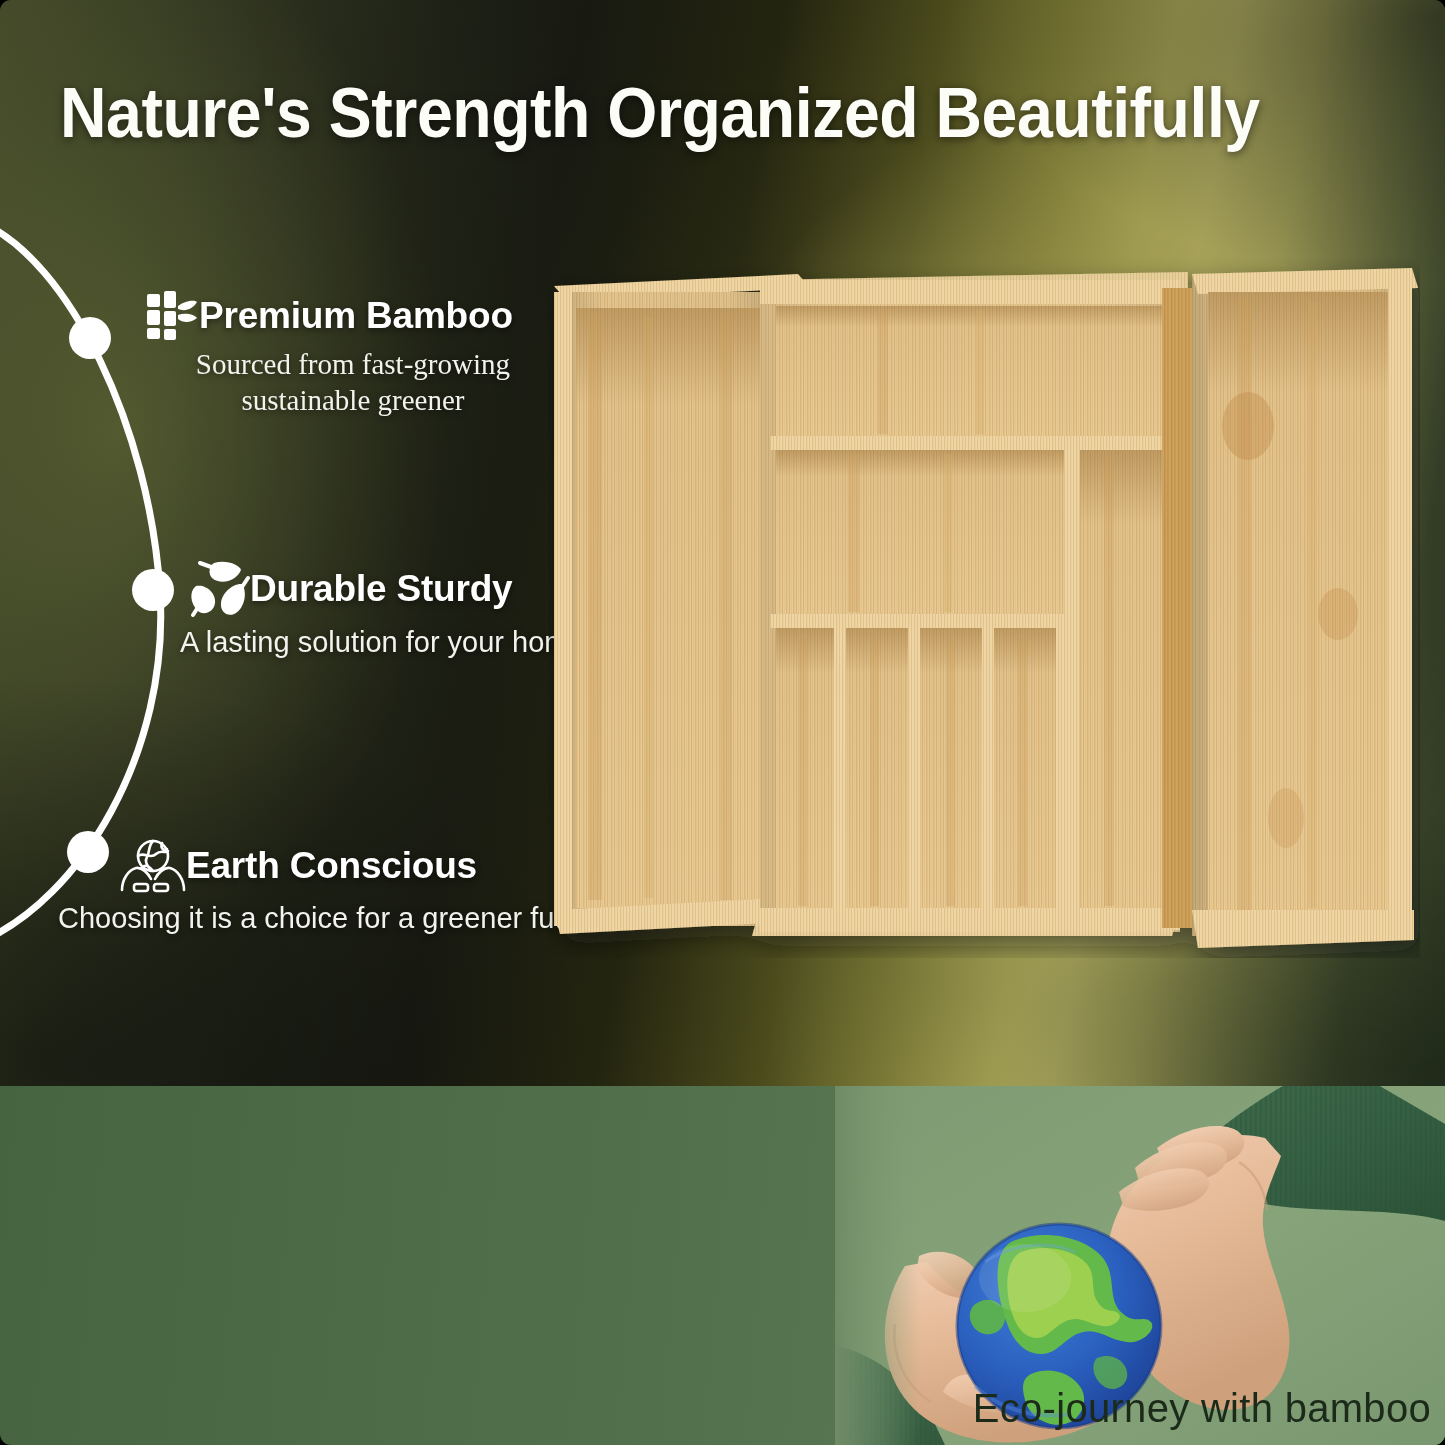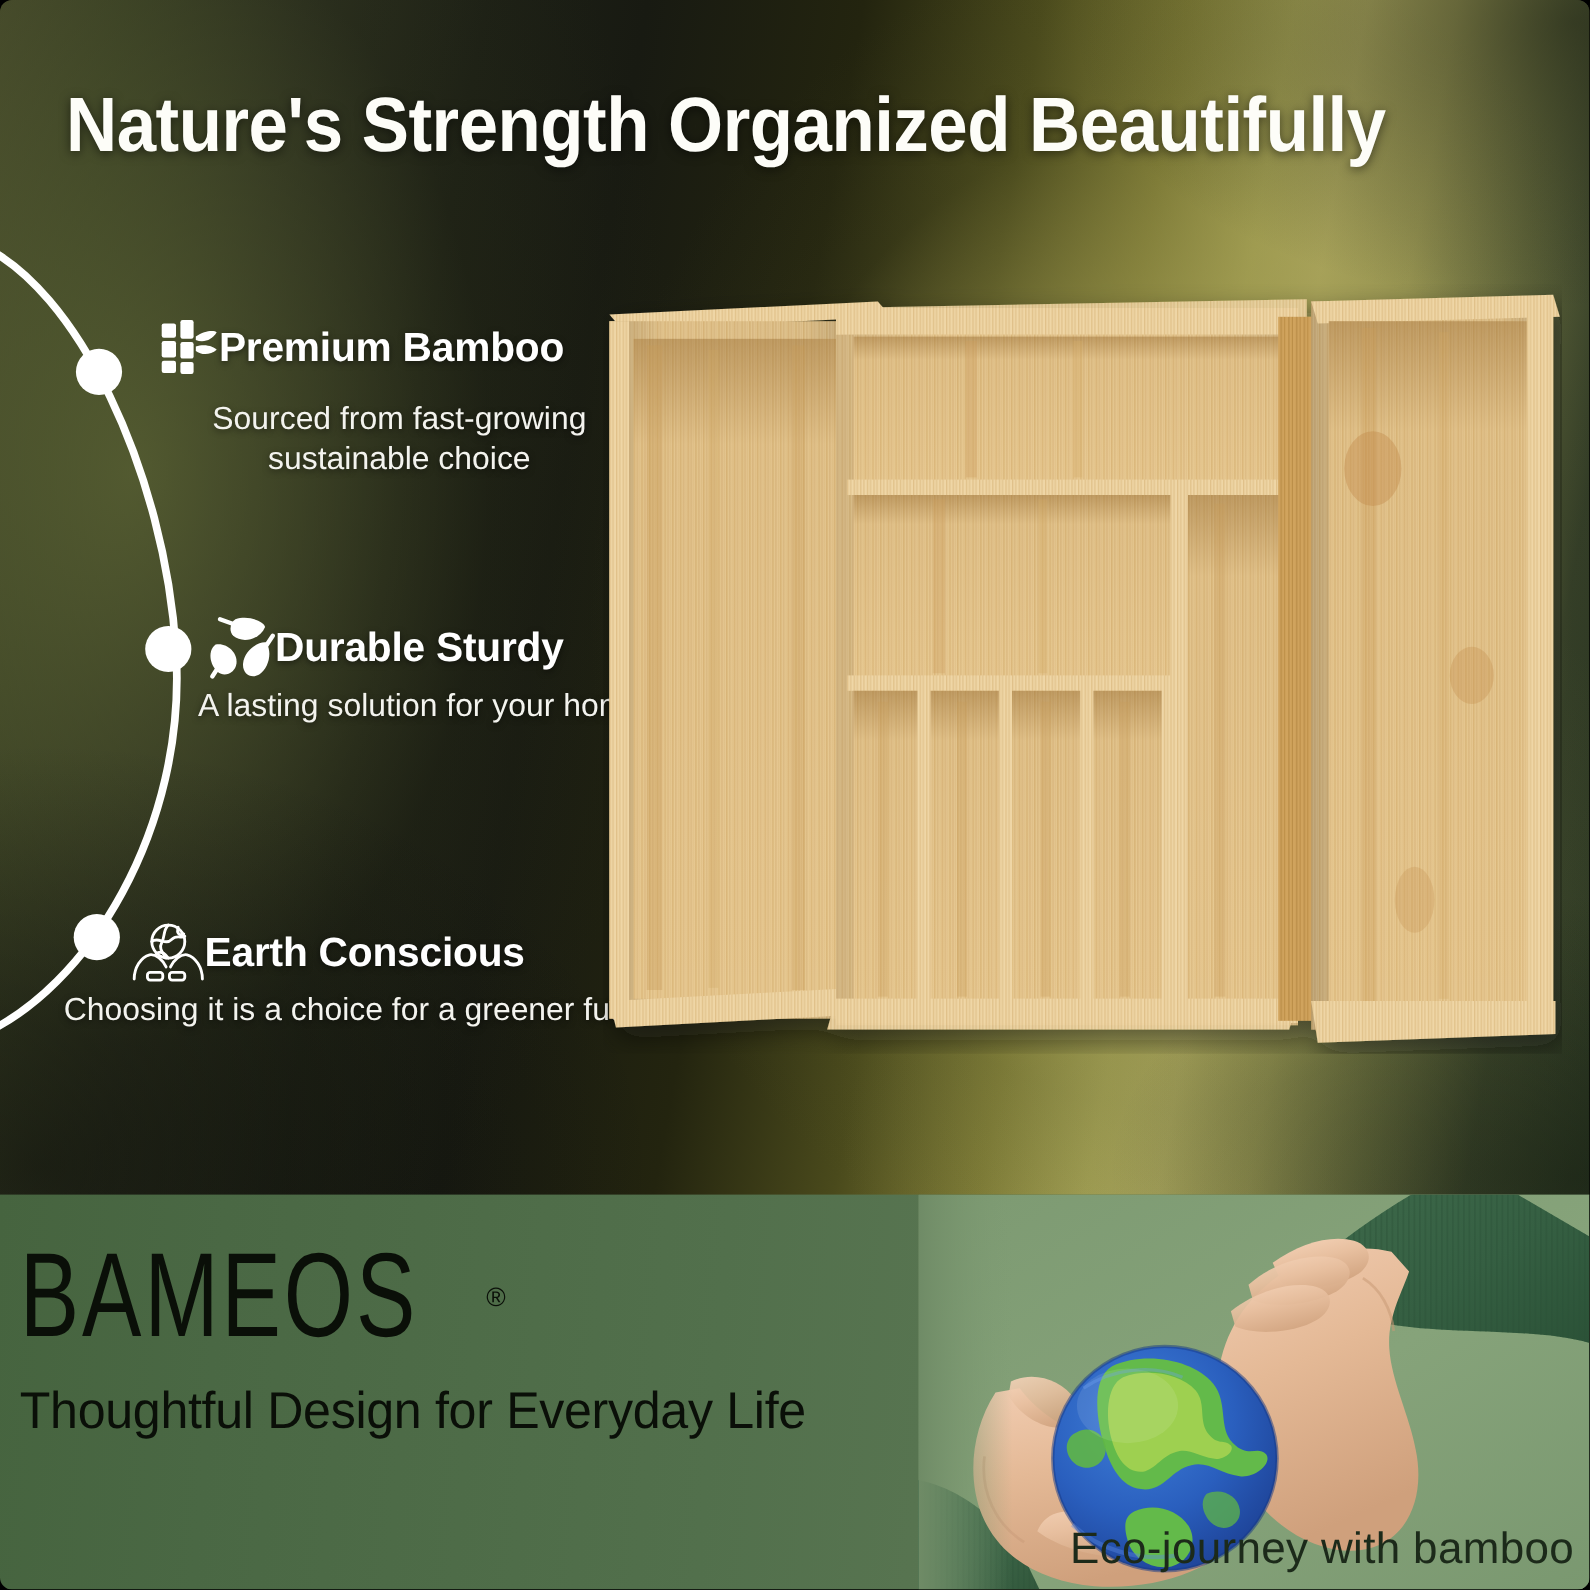--- a/index.html
+++ b/index.html
@@ -104,21 +104,21 @@
   .feature-desc {
     font-size: 29px;
     font-weight: normal;
     color: #f3f3ee;
     line-height: 1.25;
     text-shadow: 0 2px 6px rgba(0,0,0,0.5);
     white-space: nowrap;
   }
 
   #feature-0 { left: 145px; top: 290px; }
-  #feature-0 .feature-desc { text-align: center; margin-top: 21px; padding-left: 48px; }
+  #feature-0 .feature-desc { text-align: center; margin-top: 4px; padding-left: 48px; font-family: Liberation Serif, serif; }
 
   #feature-1 { left: 188px; top: 560px; }
   #feature-1 .feature-desc { text-align: center; margin-top: 6px; padding-left: 0px; margin-left: -8px; }
 
   #feature-2 { left: 120px; top: 838px; }
   #feature-2 .feature-desc { text-align: center; margin-top: 6px; margin-left: -62px; }
 
   
   #product {
     position: absolute;
@@ -219,21 +219,21 @@
             <rect x="19" y="21" width="12" height="15" rx="2"></rect>
             <rect x="19" y="39" width="12" height="11" rx="2"></rect>
             <path d="M33 16 C41 10, 50 10, 52 12 C48 19, 40 22, 33 19 Z"></path>
             <path d="M33 25 C41 22, 50 25, 52 28 C46 33, 38 33, 33 29 Z"></path>
           </g>
         </svg>
         <span class="feature-title">Premium Bamboo</span>
       </div>
       <div class="feature-desc">
         <div>Sourced from fast-growing</div>
-        <div>sustainable choice</div>
+        <div>sustainable greener</div>
       </div>
     </div>
 
     <div class="feature" id="feature-1">
       <div class="feature-head">
         <svg class="feature-icon" width="62" height="58" viewBox="0 0 62 58" xmlns="http://www.w3.org/2000/svg">
           <g fill="#ffffff">
             <path d="M26 3 C38 -1, 52 5, 53 10 C48 22, 32 25, 24 18 C20 14, 21 6, 26 3 Z"></path>
             <path d="M12 3 L26 8" stroke="#ffffff" stroke-width="4" stroke-linecap="round" fill="none"></path>
             <path d="M8 26 C18 24, 28 33, 27 43 C26 52, 16 56, 10 51 C2 44, 1 31, 8 26 Z"></path>
@@ -514,22 +514,17 @@
 
         <circle cx="224" cy="240" r="102" fill="none" stroke="#173a86" stroke-width="3" opacity="0.5"></circle>
         <ellipse cx="190" cy="192" rx="46" ry="34" fill="#ffffff" opacity="0.1"></ellipse>
         <path d="M140 300 C162 322, 200 334, 236 328" stroke="#5a8ae0" stroke-width="4" fill="none" opacity="0.4"></path>
         <path d="M150 176 C176 158, 212 154, 240 166" stroke="#6fa0f0" stroke-width="3" fill="none" opacity="0.35"></path>
       </g>
 
       <rect width="610" height="359" fill="url(#blendLeft)"></rect>
     </svg>
 
-    <div id="brand-block">
-      <div id="brand-name">BAMEOS</div>
-      <div id="brand-reg">®</div>
-      <div id="brand-tagline">Thoughtful Design for Everyday Life</div>
-    </div>
 
     <div id="eco-caption">Eco-journey with bamboo</div>
   </div>
 
 </div>
 
 </body></html>

